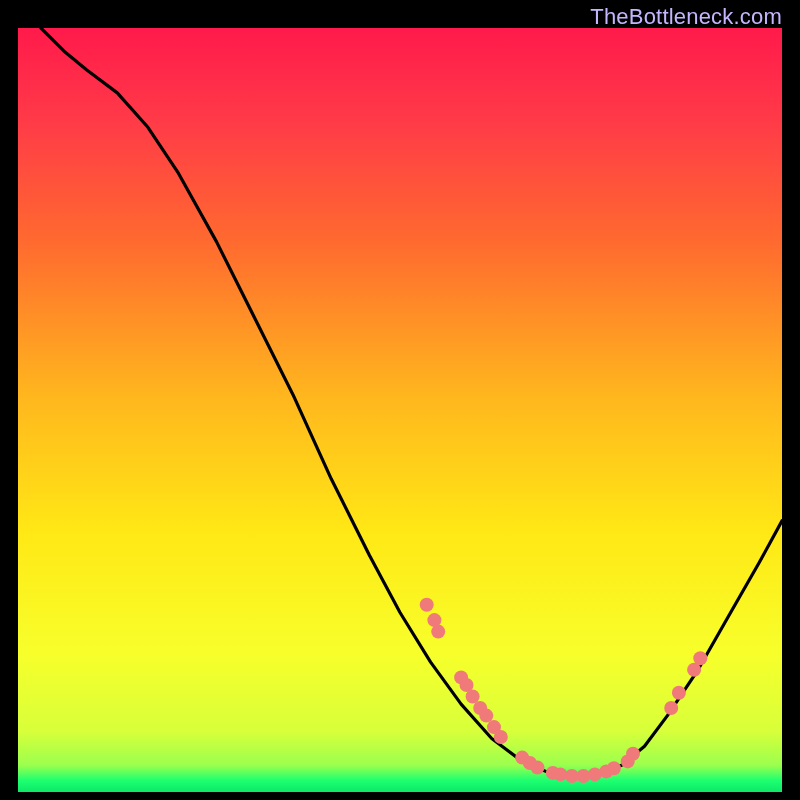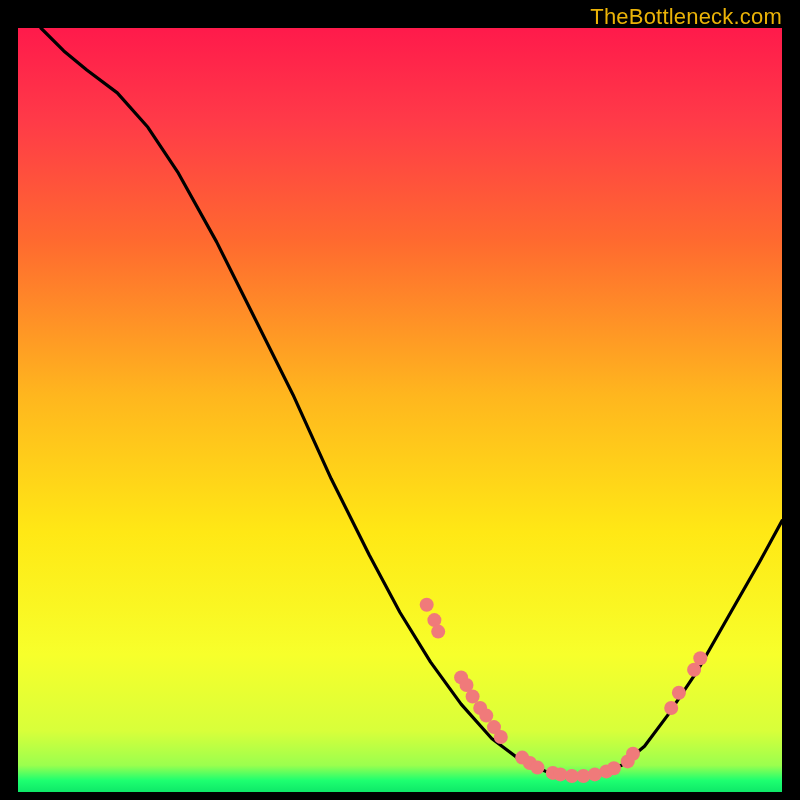--- a/index.html
+++ b/index.html
@@ -18,21 +18,21 @@
     top: 0;
     width: 764px;
     height: 764px;
   }
   .watermark {
     position: absolute;
     top: 4px;
     right: 18px;
     font-family: Arial, Helvetica, sans-serif;
     font-size: 22px;
-    color: #eab308;
+    color: #c4b5fd;
     letter-spacing: 0.2px;
   }
 </style>
 </head>
 <body>
 
 <div class="frame">
   <svg class="plot-area" viewBox="0 0 764 764" preserveAspectRatio="none">
     <defs>
       <linearGradient id="bg-grad" x1="0" y1="0" x2="0" y2="1">

